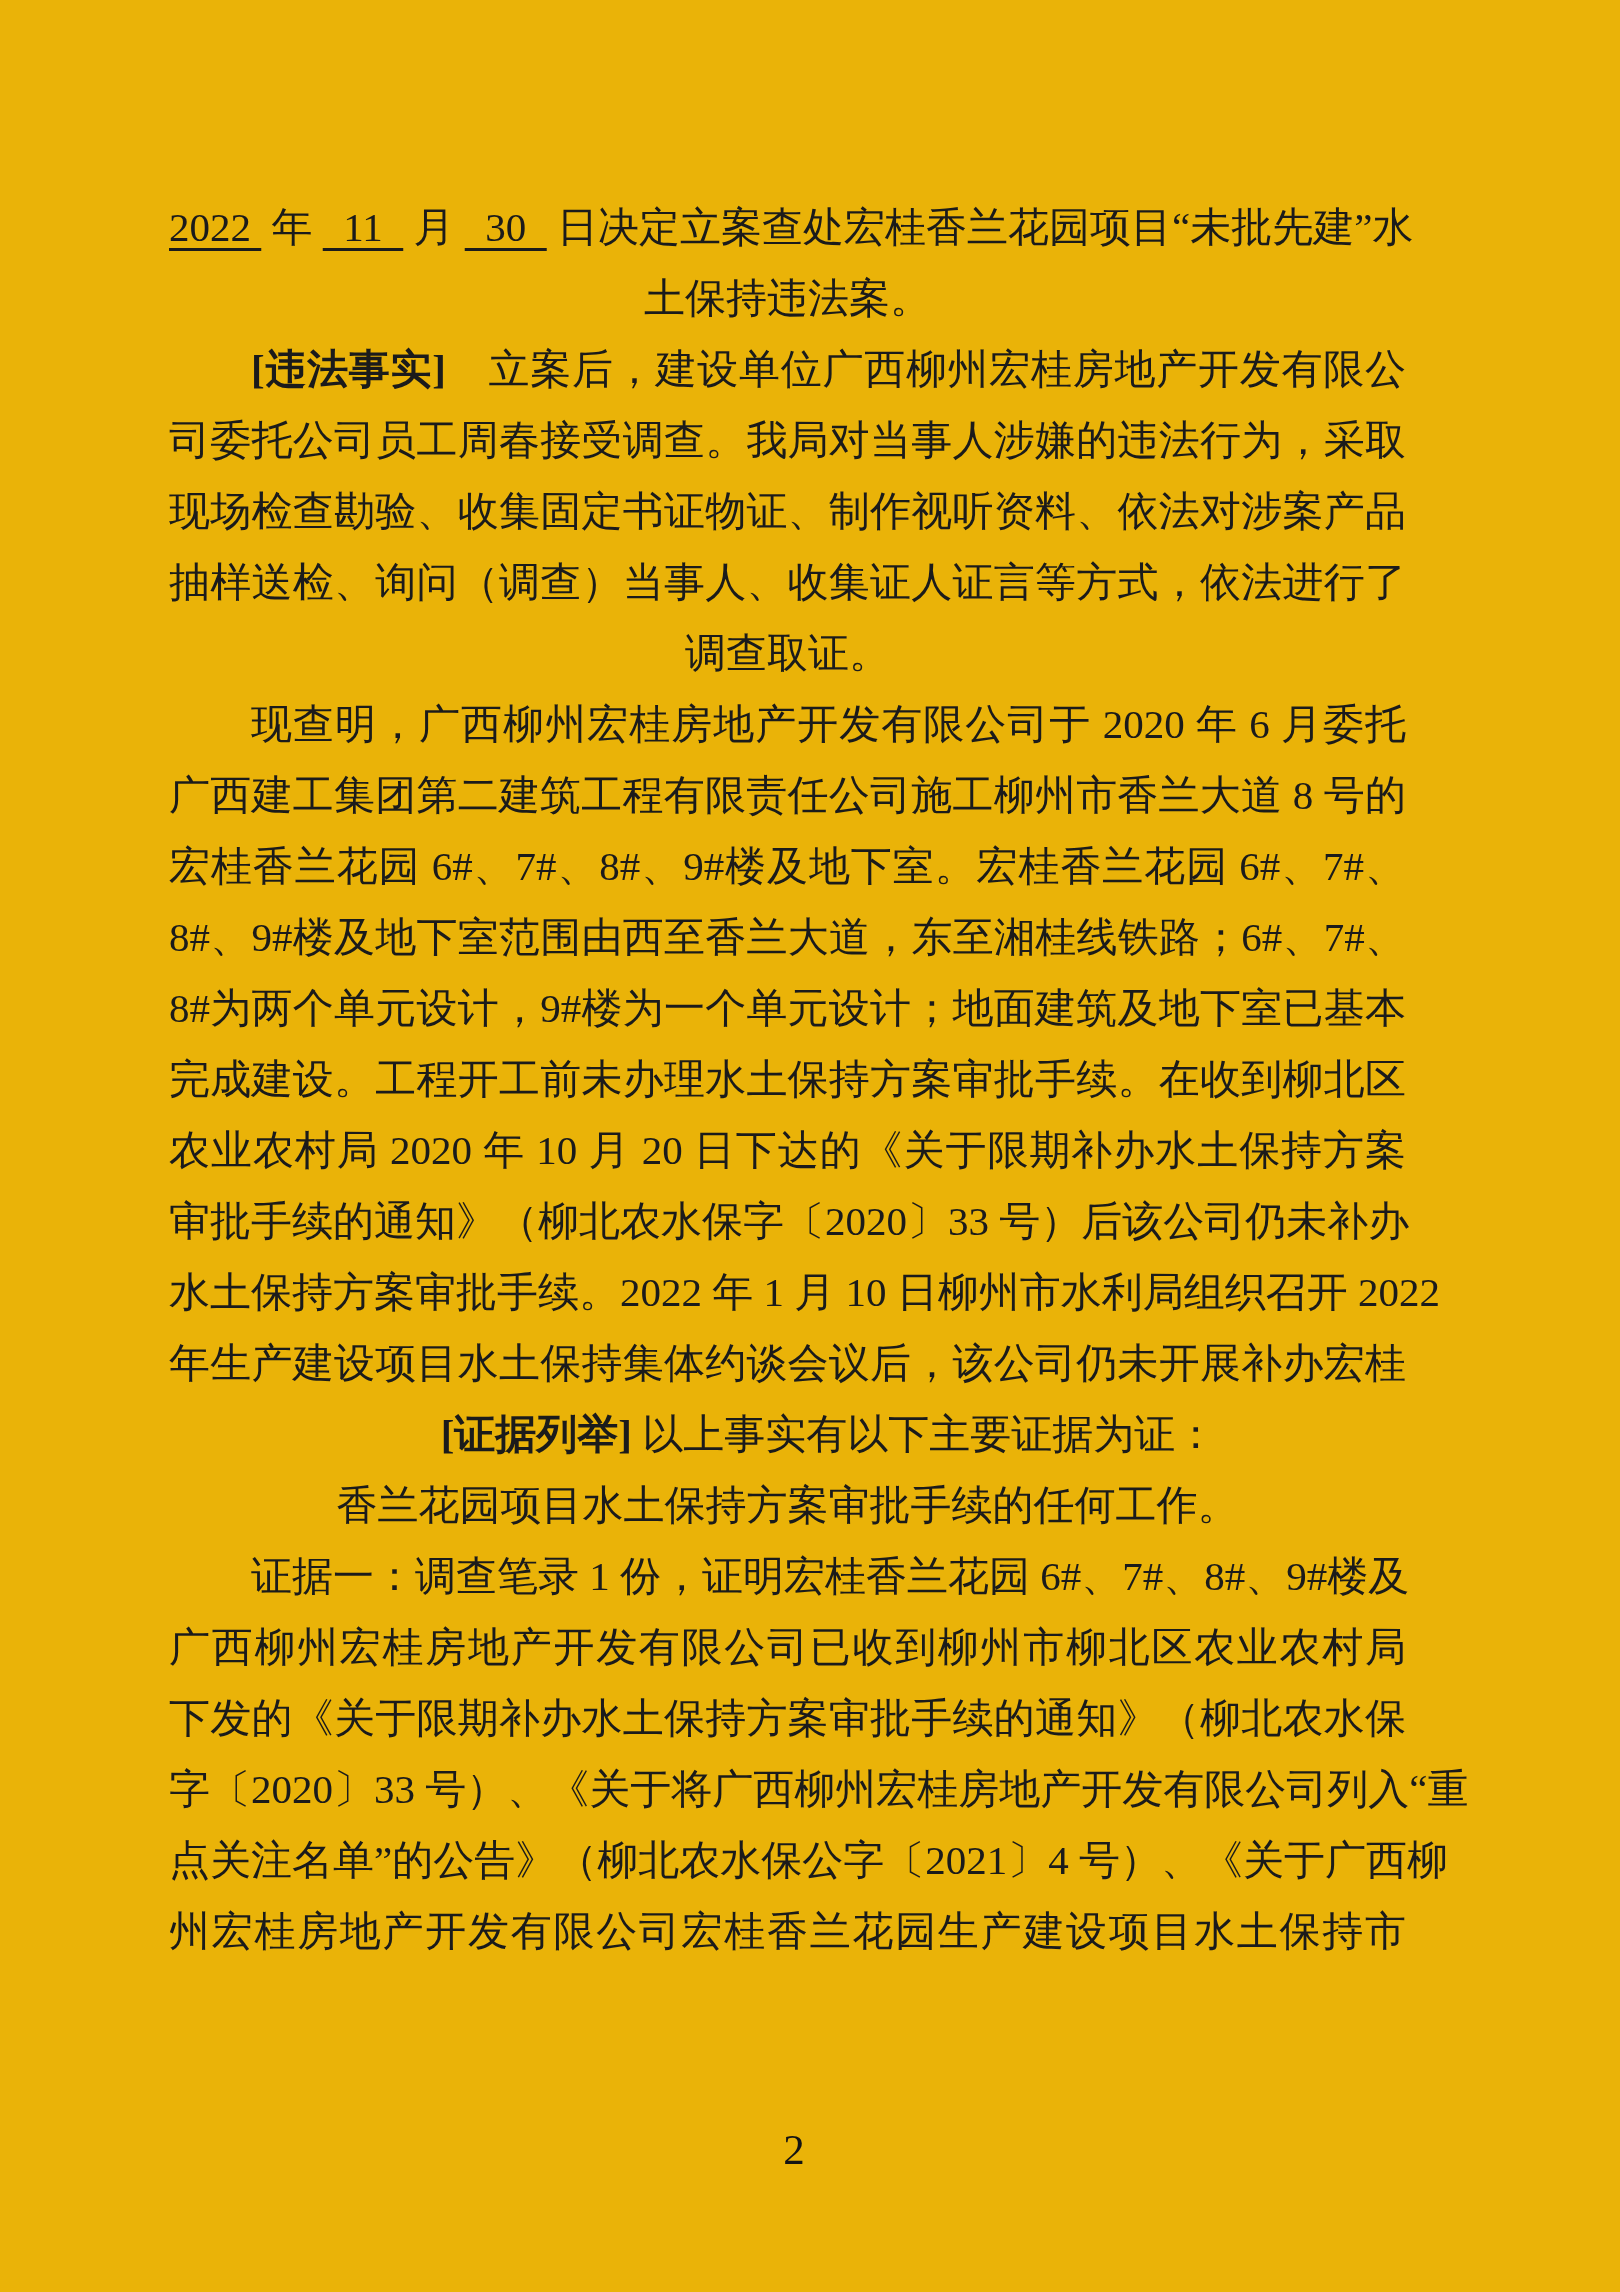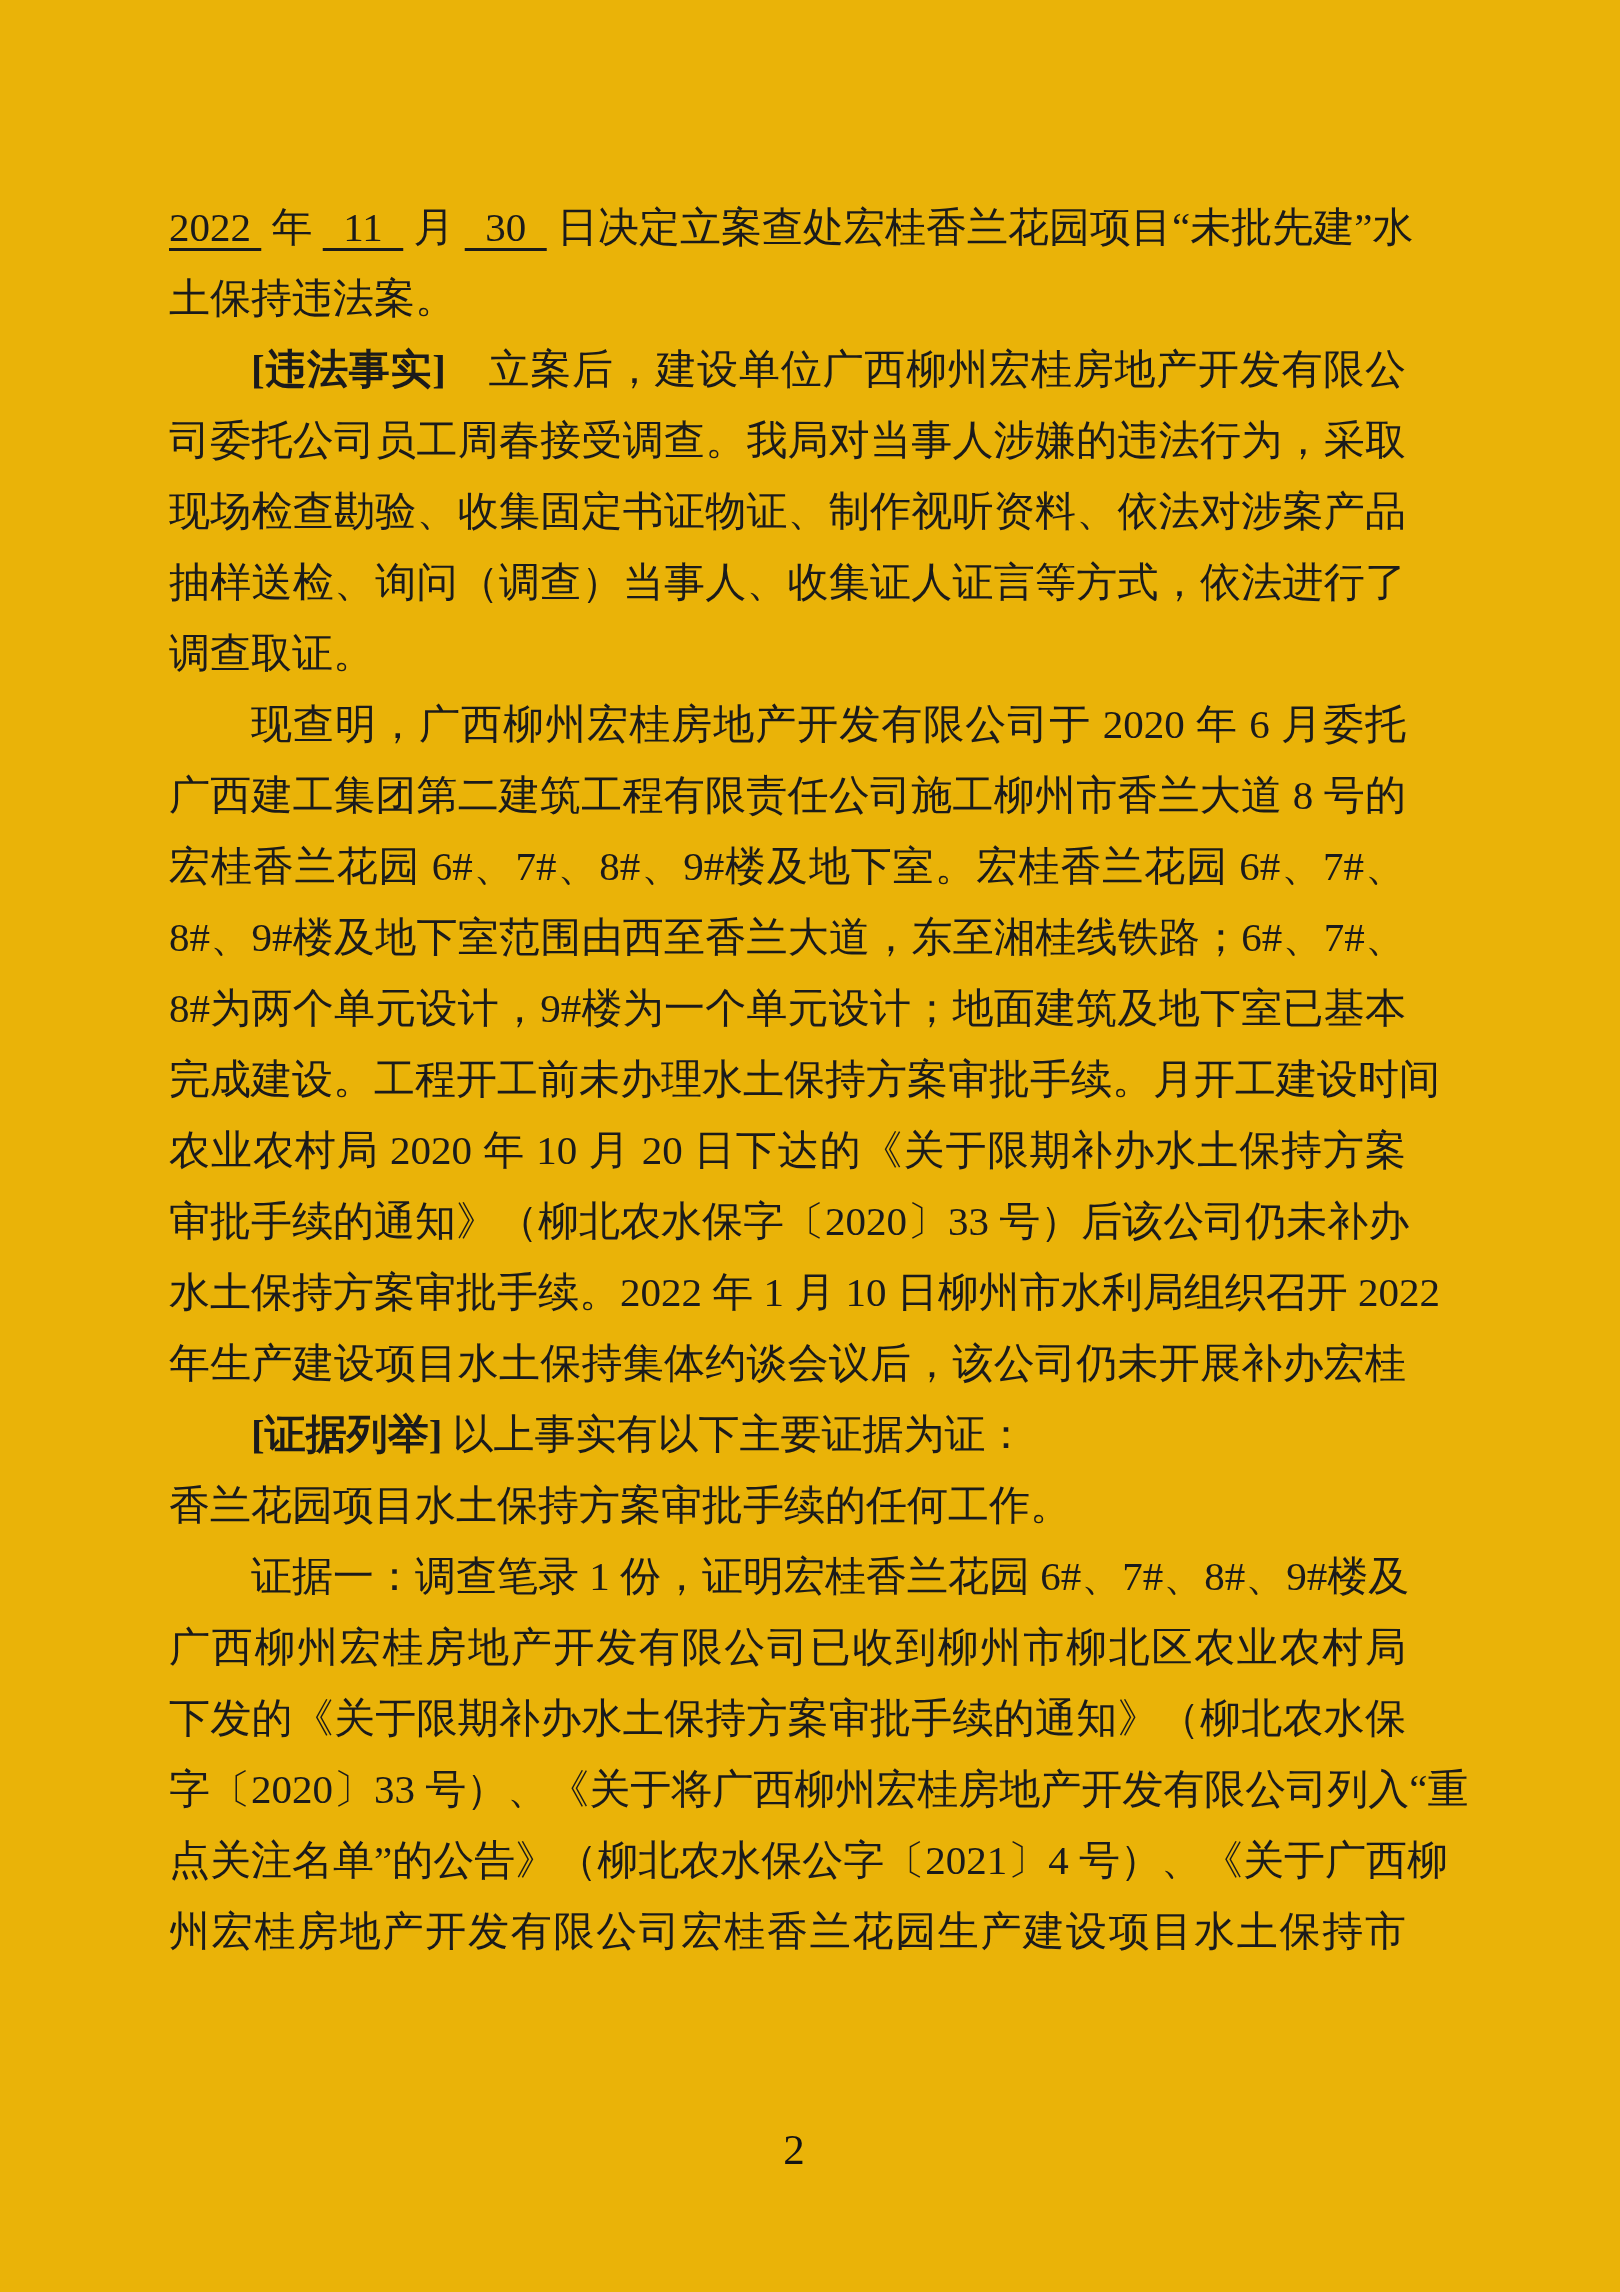--- a/index.html
+++ b/index.html
@@ -22,21 +22,21 @@
     position: absolute;
     left: 169px;
     top: 192px;
     width: 1237px;
     font-size: 41px;
     line-height: 71px;
     white-space: nowrap;
   }
   .line {
     height: 71px;
-    text-align: left;
+    text-align: center;
   }
   .line.just {
     text-align: justify;
     text-align-last: justify;
     text-justify: inter-character;
   }
   .line.indent {
     text-indent: 82px;
     font-family: Liberation Serif, serif;
   }
@@ -67,21 +67,21 @@
       <div class="line indent just"><span class="b">[违法事实]</span><span>　立案后，建设单位广西柳州宏桂房地产开发有限公</span></div>
       <div class="line just"><span>司委托公司员工周春接受调查。我局对当事人涉嫌的违法行为，采取</span></div>
       <div class="line just"><span>现场检查勘验、收集固定书证物证、制作视听资料、依法对涉案产品</span></div>
       <div class="line just"><span>抽样送检、询问（调查）当事人、收集证人证言等方式，依法进行了</span></div>
       <div class="line"><span>调查取证。</span></div>
       <div class="line indent just"><span>现查明，广西柳州宏桂房地产开发有限公司于 2020 年 6 月委托</span></div>
       <div class="line just"><span>广西建工集团第二建筑工程有限责任公司施工柳州市香兰大道 8 号的</span></div>
       <div class="line just"><span>宏桂香兰花园 6#、7#、8#、9#楼及地下室。宏桂香兰花园 6#、7#、</span></div>
       <div class="line just"><span>8#、9#楼及地下室范围由西至香兰大道，东至湘桂线铁路；6#、7#、</span></div>
       <div class="line just"><span>8#为两个单元设计，9#楼为一个单元设计；地面建筑及地下室已基本</span></div>
-      <div class="line just"><span>完成建设。工程开工前未办理水土保持方案审批手续。月开工建设时间</span></div>
+      <div class="line just"><span>完成建设。工程开工前未办理水土保持方案审批手续。在收到柳北区</span></div>
       <div class="line just"><span>农业农村局 2020 年 10 月 20 日下达的《关于限期补办水土保持方案</span></div>
       <div class="line just"><span>审批手续的通知》（柳北农水保字〔2020〕33 号）后该公司仍未补办</span></div>
       <div class="line just"><span>水土保持方案审批手续。2022 年 1 月 10 日柳州市水利局组织召开 2022</span></div>
       <div class="line just"><span>年生产建设项目水土保持集体约谈会议后，该公司仍未开展补办宏桂</span></div>
       <div class="line indent"><span class="b">[证据列举]</span><span> 以上事实有以下主要证据为证：</span></div>
       <div class="line"><span>香兰花园项目水土保持方案审批手续的任何工作。</span></div>
       <div class="line indent just"><span>证据一：调查笔录 1 份，证明宏桂香兰花园 6#、7#、8#、9#楼及</span></div>
       <div class="line just"><span>广西柳州宏桂房地产开发有限公司已收到柳州市柳北区农业农村局</span></div>
       <div class="line just"><span>下发的《关于限期补办水土保持方案审批手续的通知》（柳北农水保</span></div>
       <div class="line just"><span>字〔2020〕33 号）、《关于将广西柳州宏桂房地产开发有限公司列入“重</span></div>

